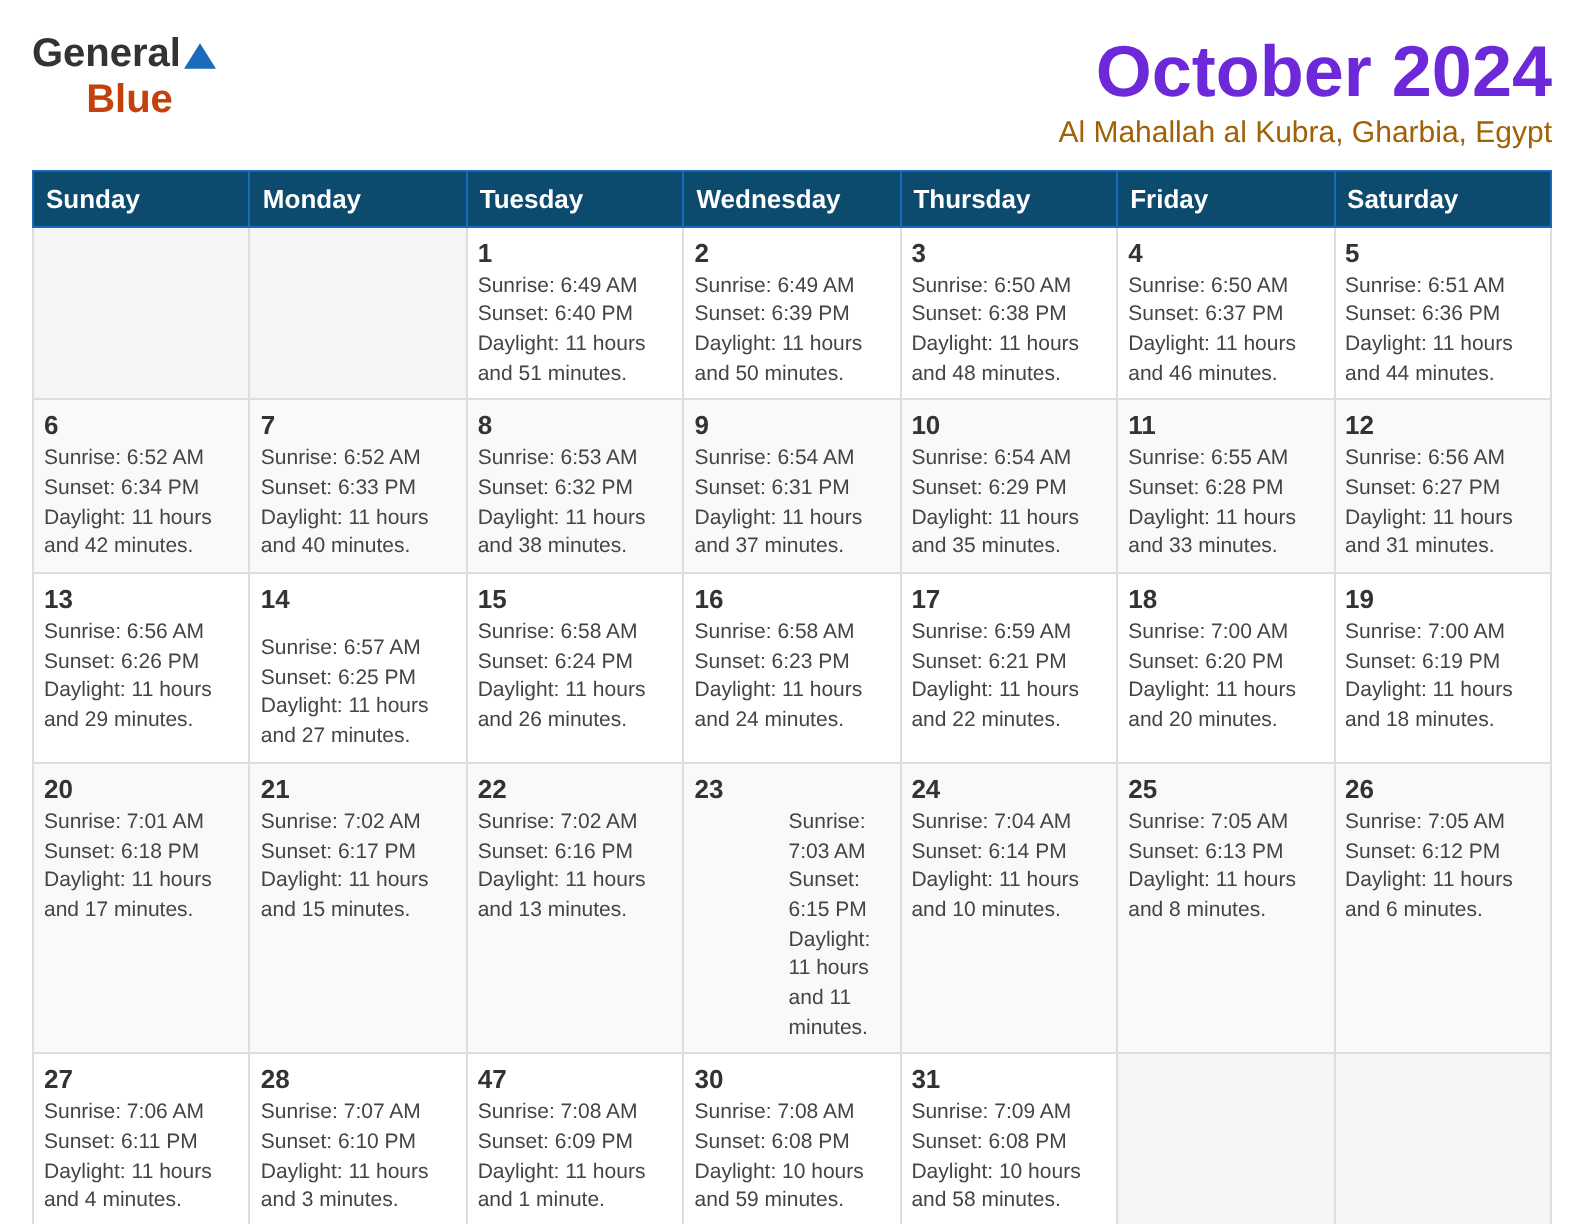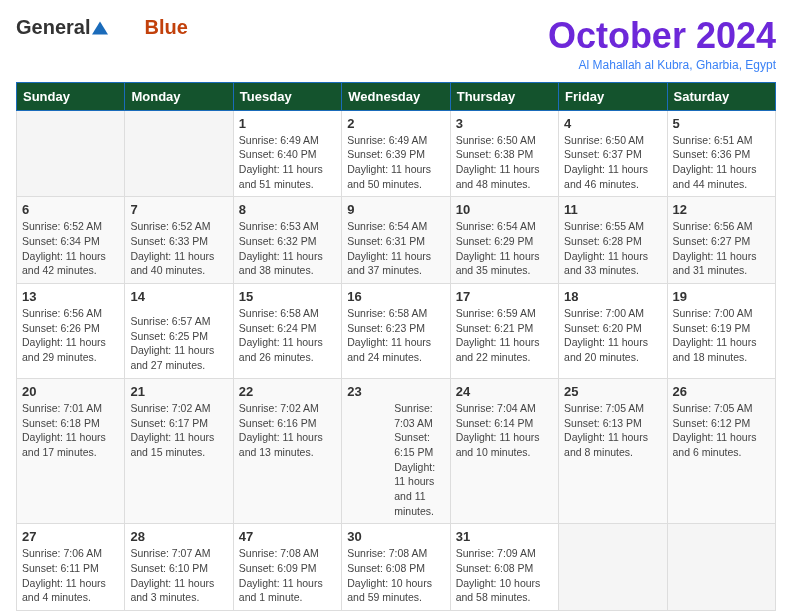--- a/index.html
+++ b/index.html
@@ -11,23 +11,22 @@
       padding: 16px;
     }
     .header {
       display: flex;
       justify-content: space-between;
       align-items: flex-start;
       margin-bottom: 10px;
     }
     .logo {
       display: flex;
-      flex-direction: row;
+      flex-direction: column;
       align-items: center;
-      gap: 31px;
     }
     .logo-text {
       display: flex;
       align-items: center;
       font-size: 20px;
       font-weight: bold;
       color: #333;
     }
     .logo-general { color: #333; font-weight: bold; }
     .logo-blue { color: #1a6bba; font-weight: bold; }
@@ -39,31 +38,31 @@
     .title-area {
       text-align: right;
     }
     .month-title {
       font-size: 36px;
       font-weight: bold;
       color: #6d28d9;
       line-height: 1.1;
     }
     .subtitle {
-      font-size: 12px;
-      color: #3b82f6;
+      font-size: 15px;
+      color: #a16207;
       margin-top: 2px;
     }
     .calendar {
       width: 100%;
       border-collapse: collapse;
       border: 1px solid #ccc;
     }
     .calendar th {
-      background: #14532d;
+      background: #0c4a6e;
       color: #fff;
       text-align: left;
       padding: 6px 6px;
       font-size: 13px;
       font-weight: bold;
       border: 1px solid #1a6bba;
     }
     .calendar td {
       vertical-align: top;
       padding: 5px 5px;

